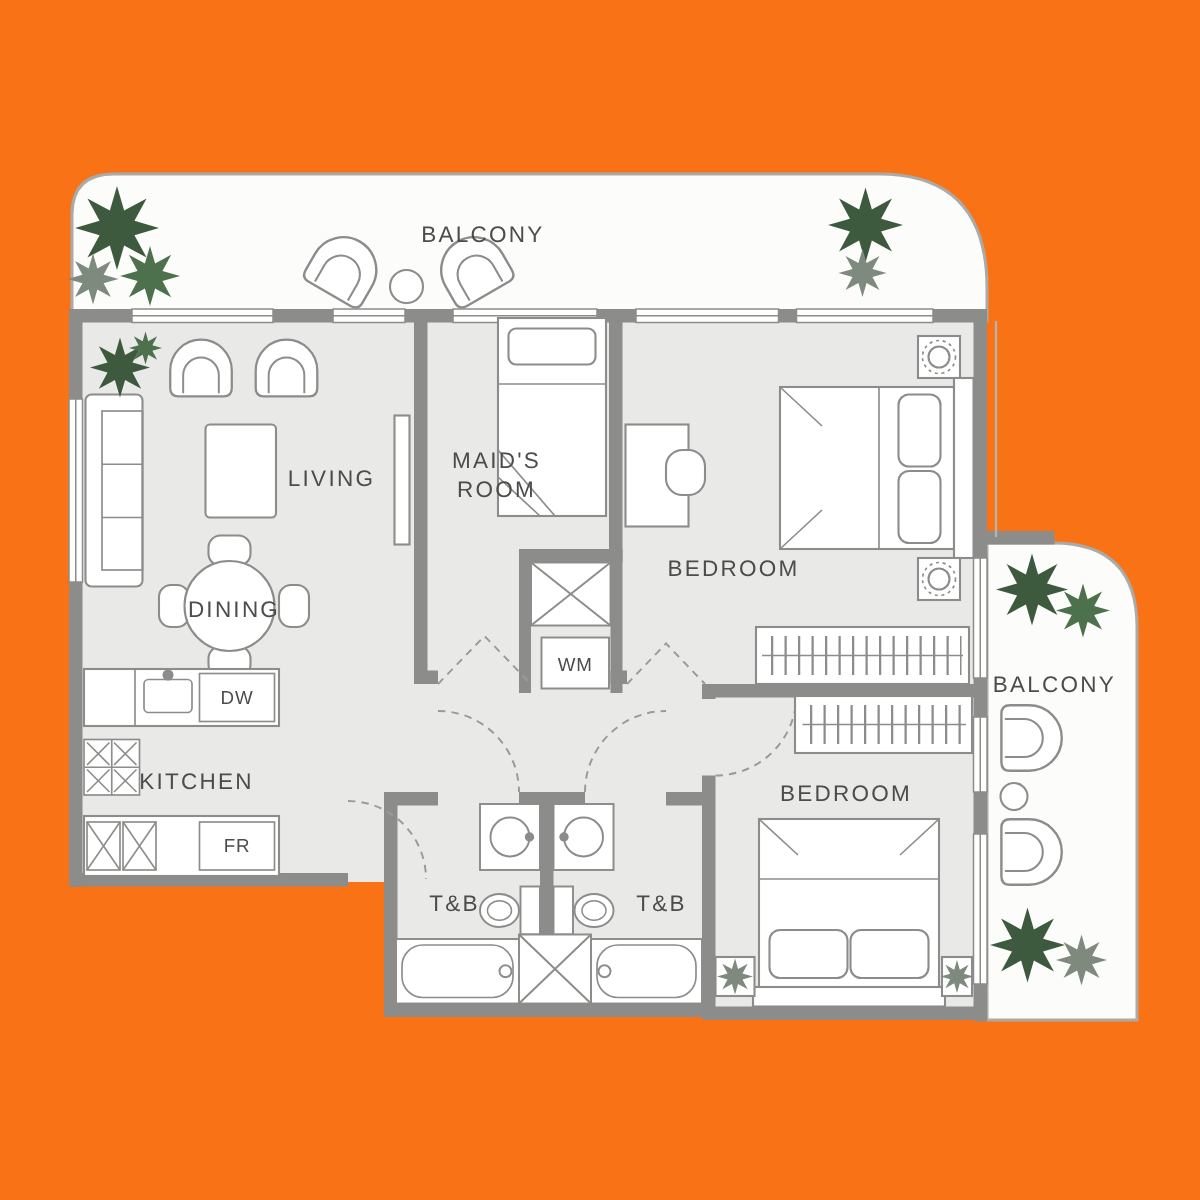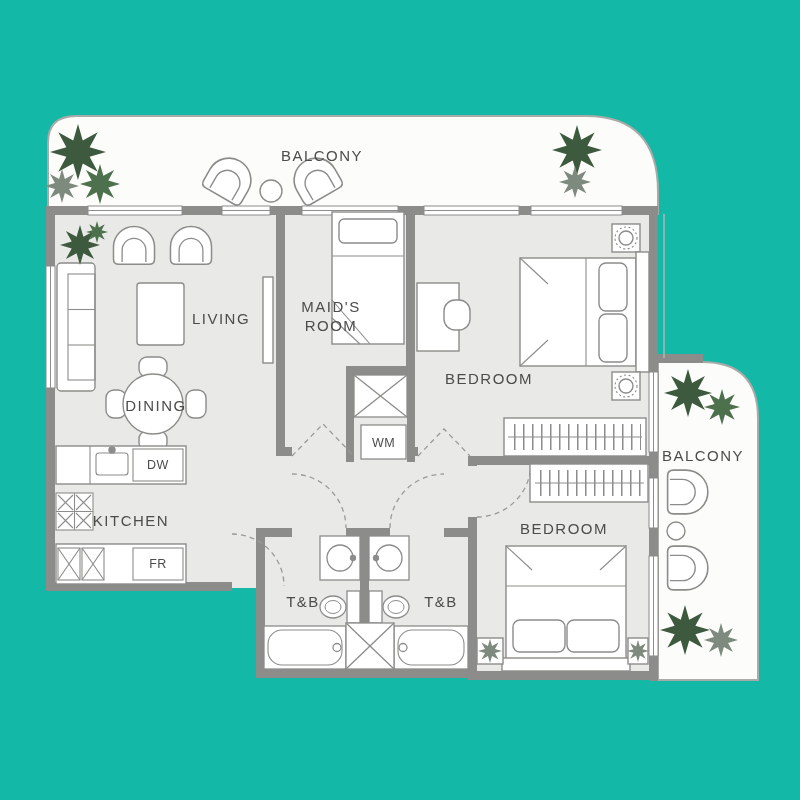--- a/index.html
+++ b/index.html
@@ -1,16 +1,16 @@
 <!DOCTYPE html>
 <html><head>
 <meta charset="utf-8">
 <style>
   html,body{margin:0;padding:0;background:#ffffff;}
-  .stage{position:relative;width:800px;height:800px;background:#14b8a6;overflow:hidden;}
+  .stage{position:relative;width:800px;height:800px;background:#f97316;overflow:hidden;}
   svg text{
     font-family:"Liberation Sans", sans-serif;
     fill:#4c4c4a;
     font-size:15px;
     letter-spacing:1.5px;
     text-anchor:middle;
   }
   svg text.small{font-size:12.5px;letter-spacing:.5px;}
 </style>
 </head>

